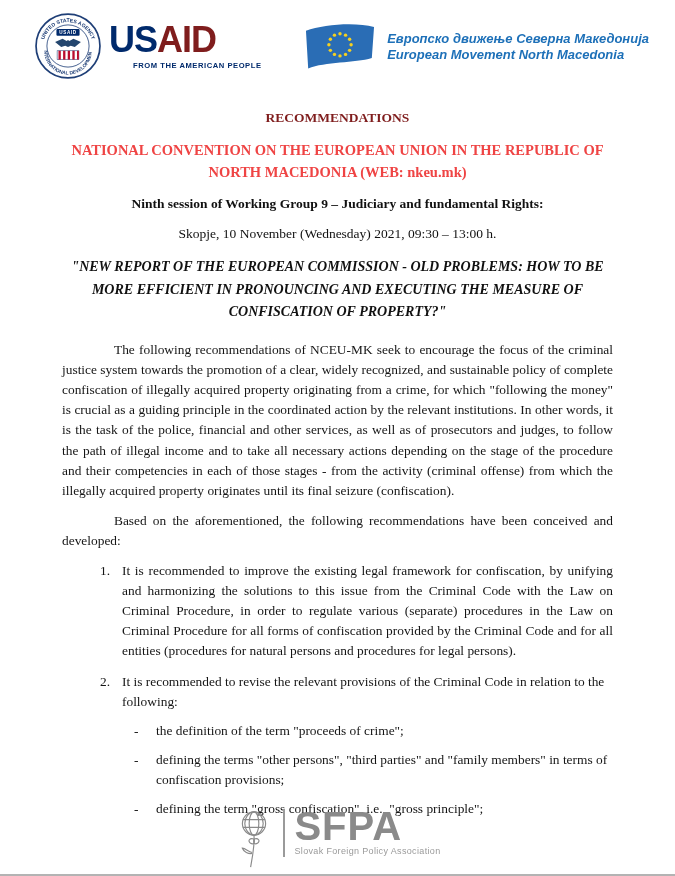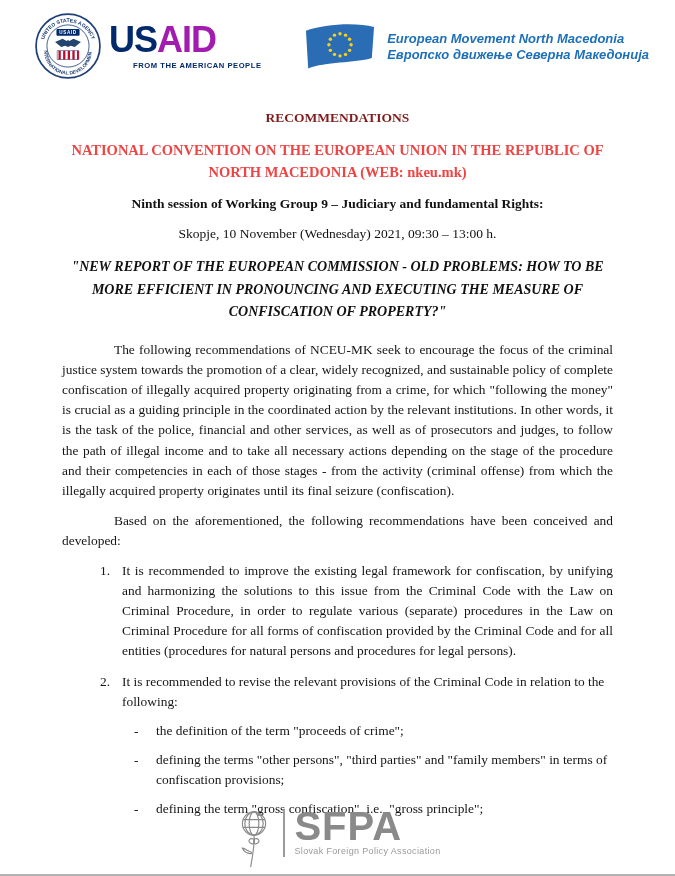--- a/index.html
+++ b/index.html
@@ -10,21 +10,21 @@
   }
   
   .header{display:flex;justify-content:space-between;align-items:flex-start;
     padding:12px 26px 0 34px;height:92px;box-sizing:border-box;}
   .usaid-logo{display:flex;align-items:center;gap:7px;}
   .usaid-seal{width:68px;height:68px;flex:0 0 auto;}
   .usaid-wordwrap{display:flex;flex-direction:column;justify-content:center;}
   .usaid-word{font-family:"Liberation Sans",sans-serif;font-weight:bold;
     font-size:36px;line-height:1;letter-spacing:-1px;}
   .usaid-us{color:#002a6c;}
-  .usaid-aid{color:#a21caf;}
+  .usaid-aid{color:#7f1d1d;}
   .usaid-tagline{font-family:"Liberation Sans",sans-serif;font-size:7.6px;
     font-weight:bold;color:#002a6c;letter-spacing:0.55px;margin-top:3px;margin-left:24px;}
   .emnm{display:flex;align-items:center;gap:10px;margin-top:9px;}
   .emnm-flag{width:74px;height:52px;flex:0 0 auto;}
   .emnm-text{font-family:"Liberation Sans",sans-serif;font-style:italic;
     font-weight:bold;font-size:13px;line-height:16px;}
   
   .titles{text-align:center;margin:18px 62px 0;}
   .t-rec{font-weight:bold;font-size:13.5px;margin-bottom:13px;}
   .t-conv{font-weight:bold;font-size:14.5px;line-height:1.55;margin-bottom:12px;}
@@ -108,22 +108,22 @@
             <circle cx="37" cy="39.5" r="2.3"></circle>
           <circle cx="35" cy="32" r="2.3"></circle>
             <circle cx="37" cy="24.5" r="2.3"></circle>
           <circle cx="42.5" cy="19" r="2.3"></circle>
             <circle cx="50" cy="17" r="2.3"></circle>
           <circle cx="57.5" cy="19" r="2.3"></circle>
             <circle cx="63" cy="24.5" r="2.3"></circle>
         </g>
       </svg>
       <div class="emnm-text" style="color:#1d70b8;">
+        <div>Европско движење Северна Македонија</div>
         <div>European Movement North Macedonia</div>
-        <div>Европско движење Северна Македонија</div>
       </div>
     </div>
   </div>
 
   <div class="titles">
     <div class="t-rec" style="color:#7f1d1d;">RECOMMENDATIONS</div>
     <div class="t-conv" style="color:#ef4444;">NATIONAL CONVENTION ON THE EUROPEAN UNION IN THE REPUBLIC OF NORTH MACEDONIA (WEB: nkeu.mk)</div>
     <div class="t-sess">Ninth session of Working Group 9 – Judiciary and fundamental Rights:</div>
     <div class="t-date">Skopje, 10 November (Wednesday) 2021, 09:30 – 13:00 h.</div>
     <div class="t-topic">"NEW REPORT OF THE EUROPEAN COMMISSION - OLD PROBLEMS: HOW TO BE MORE EFFICIENT IN PRONOUNCING AND EXECUTING THE MEASURE OF CONFISCATION OF PROPERTY?"</div>

